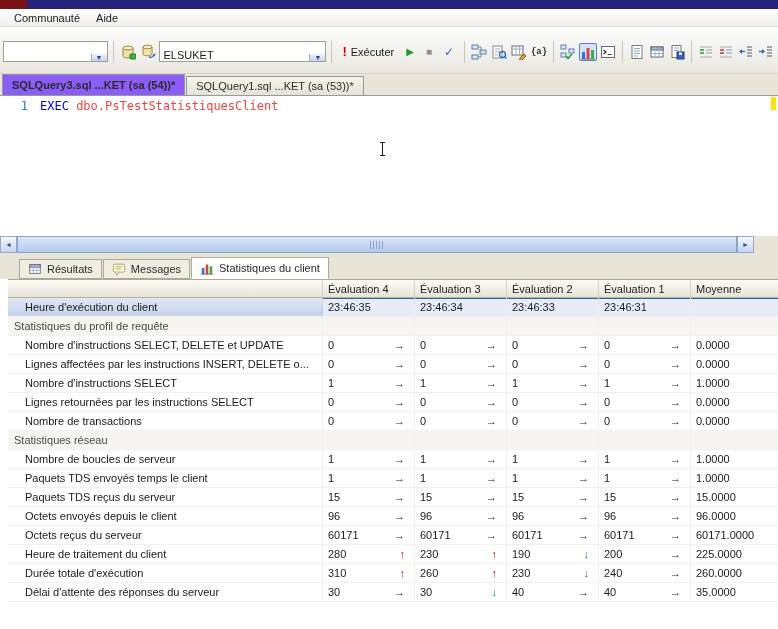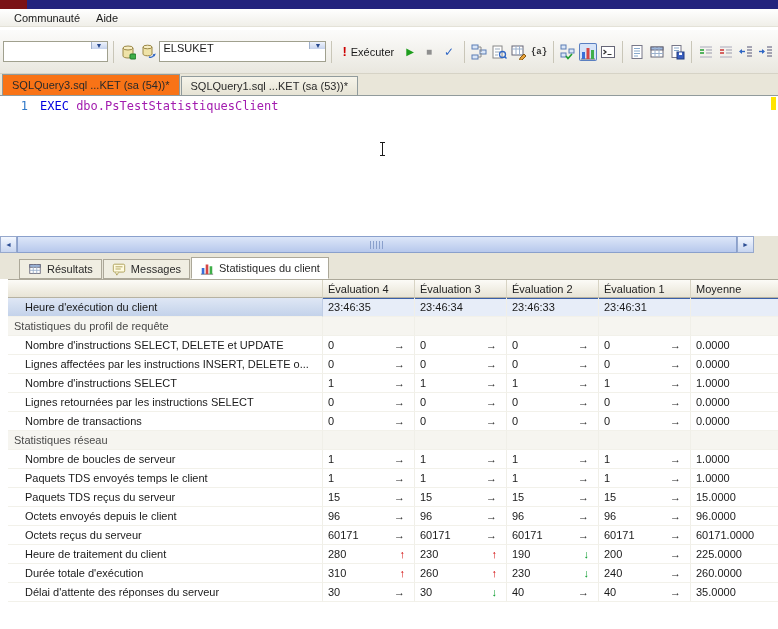--- a/index.html
+++ b/index.html
@@ -13,49 +13,49 @@
   .tstrip .red{position:absolute;left:0;top:0;width:27px;height:9px;background:#7a1216}
 
   
   .menubar{position:absolute;left:0;top:9px;width:778px;height:18px;display:flex;align-items:center;
            padding-left:6px;background:linear-gradient(#ffffff,#f0efe9);border-bottom:1px solid #e4e2d8}
   .mitem{padding:2px 8px}
 
   
   .toolbar{position:absolute;left:0;top:30px;width:778px;height:44px;display:flex;align-items:center;
            gap:2px;padding:0 3px;background:linear-gradient(#fcfcfb,#e9e7df);border-bottom:1px solid #d6d3c6;overflow:hidden}
-  .combo{height:21px;background:#fff;border:1px solid #a0a08e;display:flex;align-items:flex-start}
+  .combo{height:21px;background:#fff;border:1px solid #a0a08e;display:flex;align-items:flex-end}
   .combo .val{flex:1;display:flex;align-items:center;padding:0 4px;white-space:nowrap;overflow:hidden}
   .combo .btn{width:16px;display:flex;align-items:center;justify-content:center;
               background:linear-gradient(#eef3fc,#c6d3ee);border-left:1px solid #9fb0cc;color:#27498f;font-size:7px}
   .combo1{width:112px}.combo2{width:180px}
   .sep{width:1px;height:22px;background:#c9c6b8;margin:0 3px;flex:none}
   .tbtn{height:24px;display:flex;align-items:center;gap:4px;padding:0 5px;border-radius:2px;flex:none}
   .ex{color:#cc0000;font-weight:bold;font-size:13px}
   .play{color:#1e9e1e;font-size:10px}
   .stop{color:#8f8f8f;font-size:10px}
   .check{color:#2f66c4;font-weight:bold;font-size:12px}
   .icon{width:18px;height:18px;display:flex;align-items:center;justify-content:center;border-radius:2px;flex:none}
   .icon svg{width:16px;height:16px;display:block}
   .icon.pressed{background:#d6e4f8;box-shadow:inset 0 0 0 1px #5a7fc0}
   .txtic{font-family:"Liberation Mono",monospace;font-size:9px;font-weight:bold;color:#333}
 
   
   .doctabs{position:absolute;left:0;top:74px;width:778px;height:22px;background:#e9e6d9;
            display:flex;align-items:flex-end;padding-left:2px;border-bottom:1px solid #919b9c}
   .dtab{height:19px;display:flex;align-items:center;padding:0 9px;margin-right:1px;white-space:nowrap;
         border:1px solid #919b9c;border-bottom:none;background:linear-gradient(#f6f4ea,#e6e3d4);color:#2a2a2a}
-  .dtab.active{background:#f97316;height:21px;font-weight:normal}
+  .dtab.active{background:#8b5cf6;height:21px;font-weight:bold}
 
   
   .editor{position:absolute;left:0;top:96px;width:778px;height:140px;background:#fff;
           font-family:"DejaVu Sans Mono","Liberation Mono",monospace;font-size:12px}
   .gutter{position:absolute;left:0;top:3px;width:28px;text-align:right;color:#2e77c8}
   .codeline{position:absolute;left:40px;top:3px;white-space:pre}
-  .kw{color:#0000e0}.obj{color:#a21caf}
+  .kw{color:#0000e0}.obj{color:#ef4444}
   .ymark{position:absolute;right:2px;top:1px;width:5px;height:13px;background:#ffe400}
   .ibeam{position:absolute;left:379px;top:46px;width:8px;height:14px}
   .ibeam i{position:absolute;background:#1a1a1a}
   .ibv{left:3px;top:1px;width:1px;height:12px}.ibt{left:1px;top:0;width:5px;height:1px}.ibb{left:1px;bottom:0;width:5px;height:1px}
 
   
   .hscroll{position:absolute;left:0;top:236px;width:754px;height:17px;background:#f2f1ec;display:flex}
   .sbtn{width:17px;height:17px;flex:none;display:flex;align-items:center;justify-content:center;
         background:linear-gradient(#f4f8ff,#c7d5f0);border:1px solid #96a8cc;color:#2c4e94;font-size:7px}
   .sthumb{flex:1;background:linear-gradient(#dce6f8,#b7c8ec);border:1px solid #8aa0cc;position:relative}

